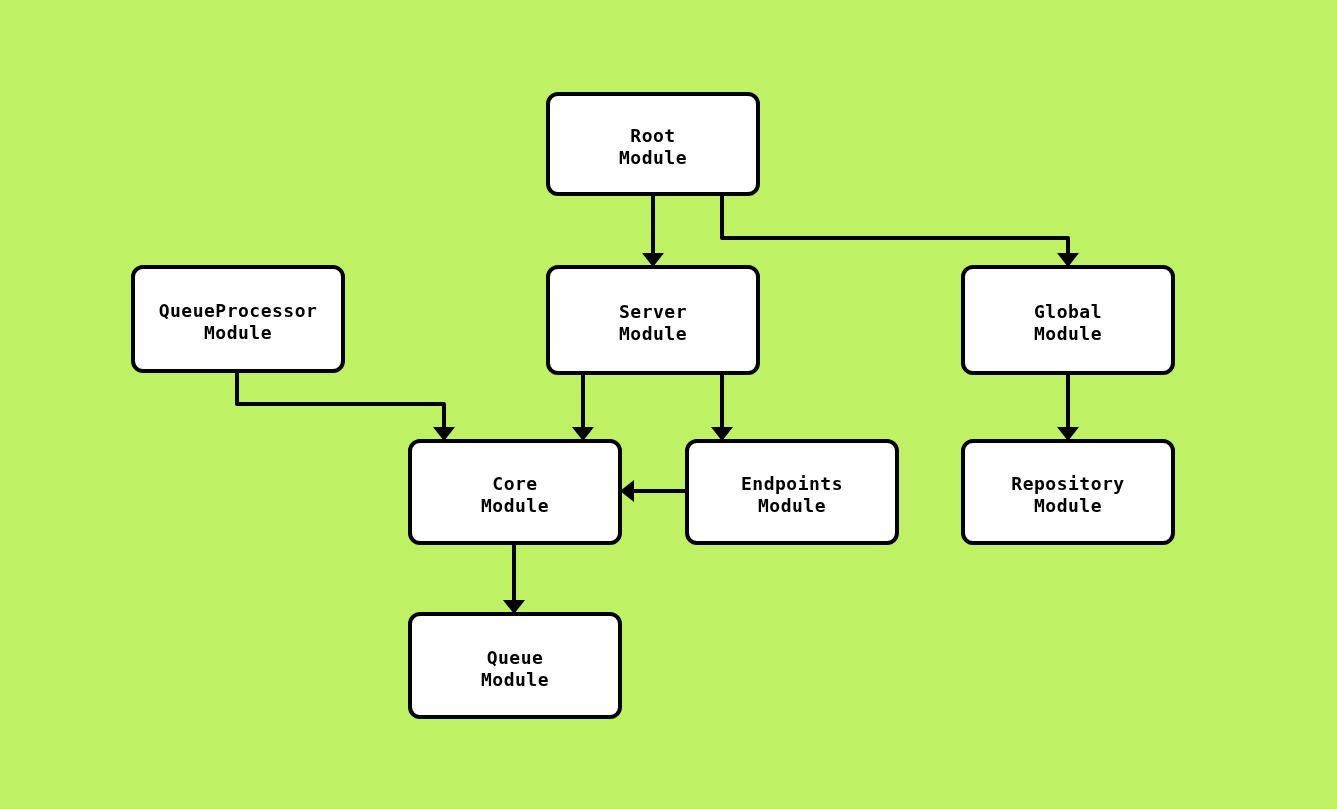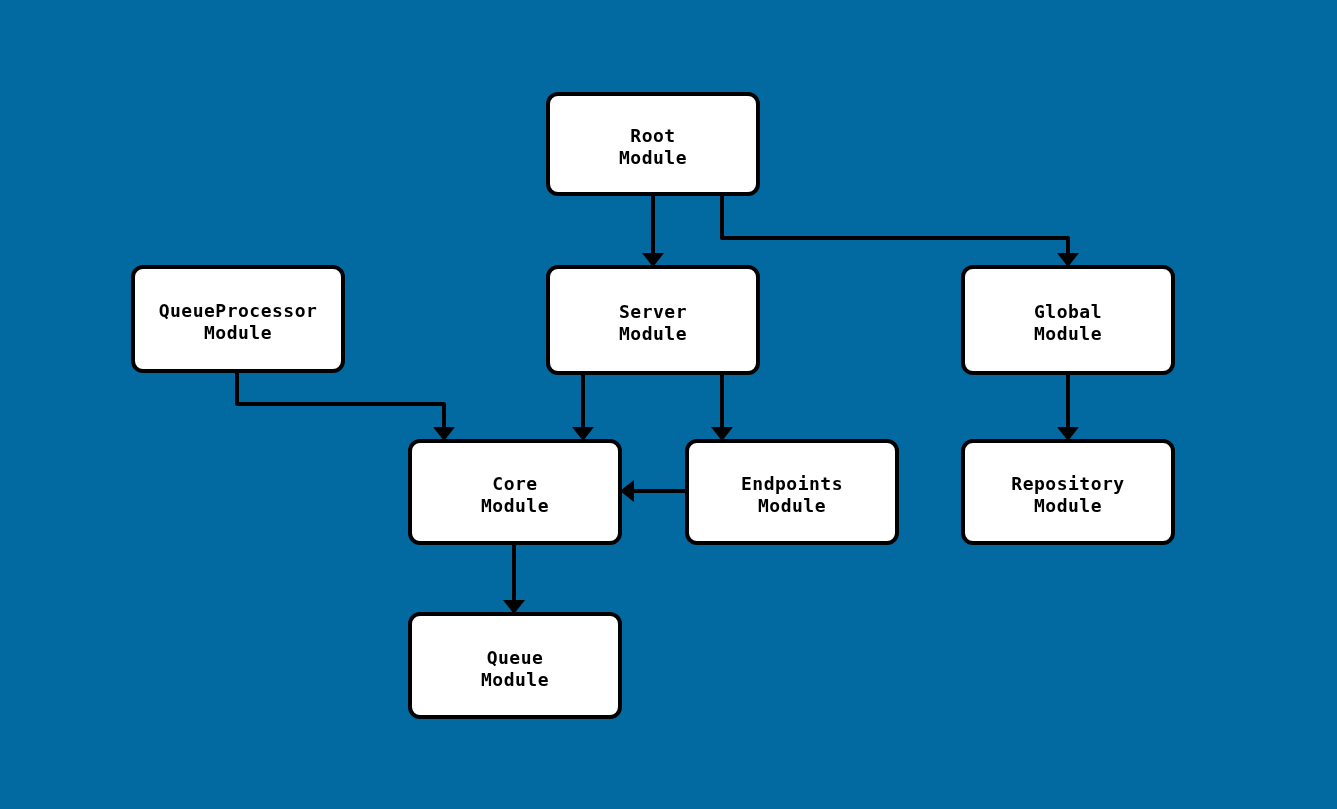--- a/index.html
+++ b/index.html
@@ -10,21 +10,21 @@
   body {
     width: 1337px;
     height: 809px;
     font-family: "DejaVu Sans Mono", "Liberation Mono", monospace;
     overflow: hidden;
   }
   #diagram-canvas {
     position: relative;
     width: 1337px;
     height: 809px;
-    background: #0369a1;
+    background: #bef264;
   }
   svg.diagram-svg {
     position: absolute;
     top: 0;
     left: 0;
     width: 1337px;
     height: 809px;
     display: block;
   }
   .node-rect {

